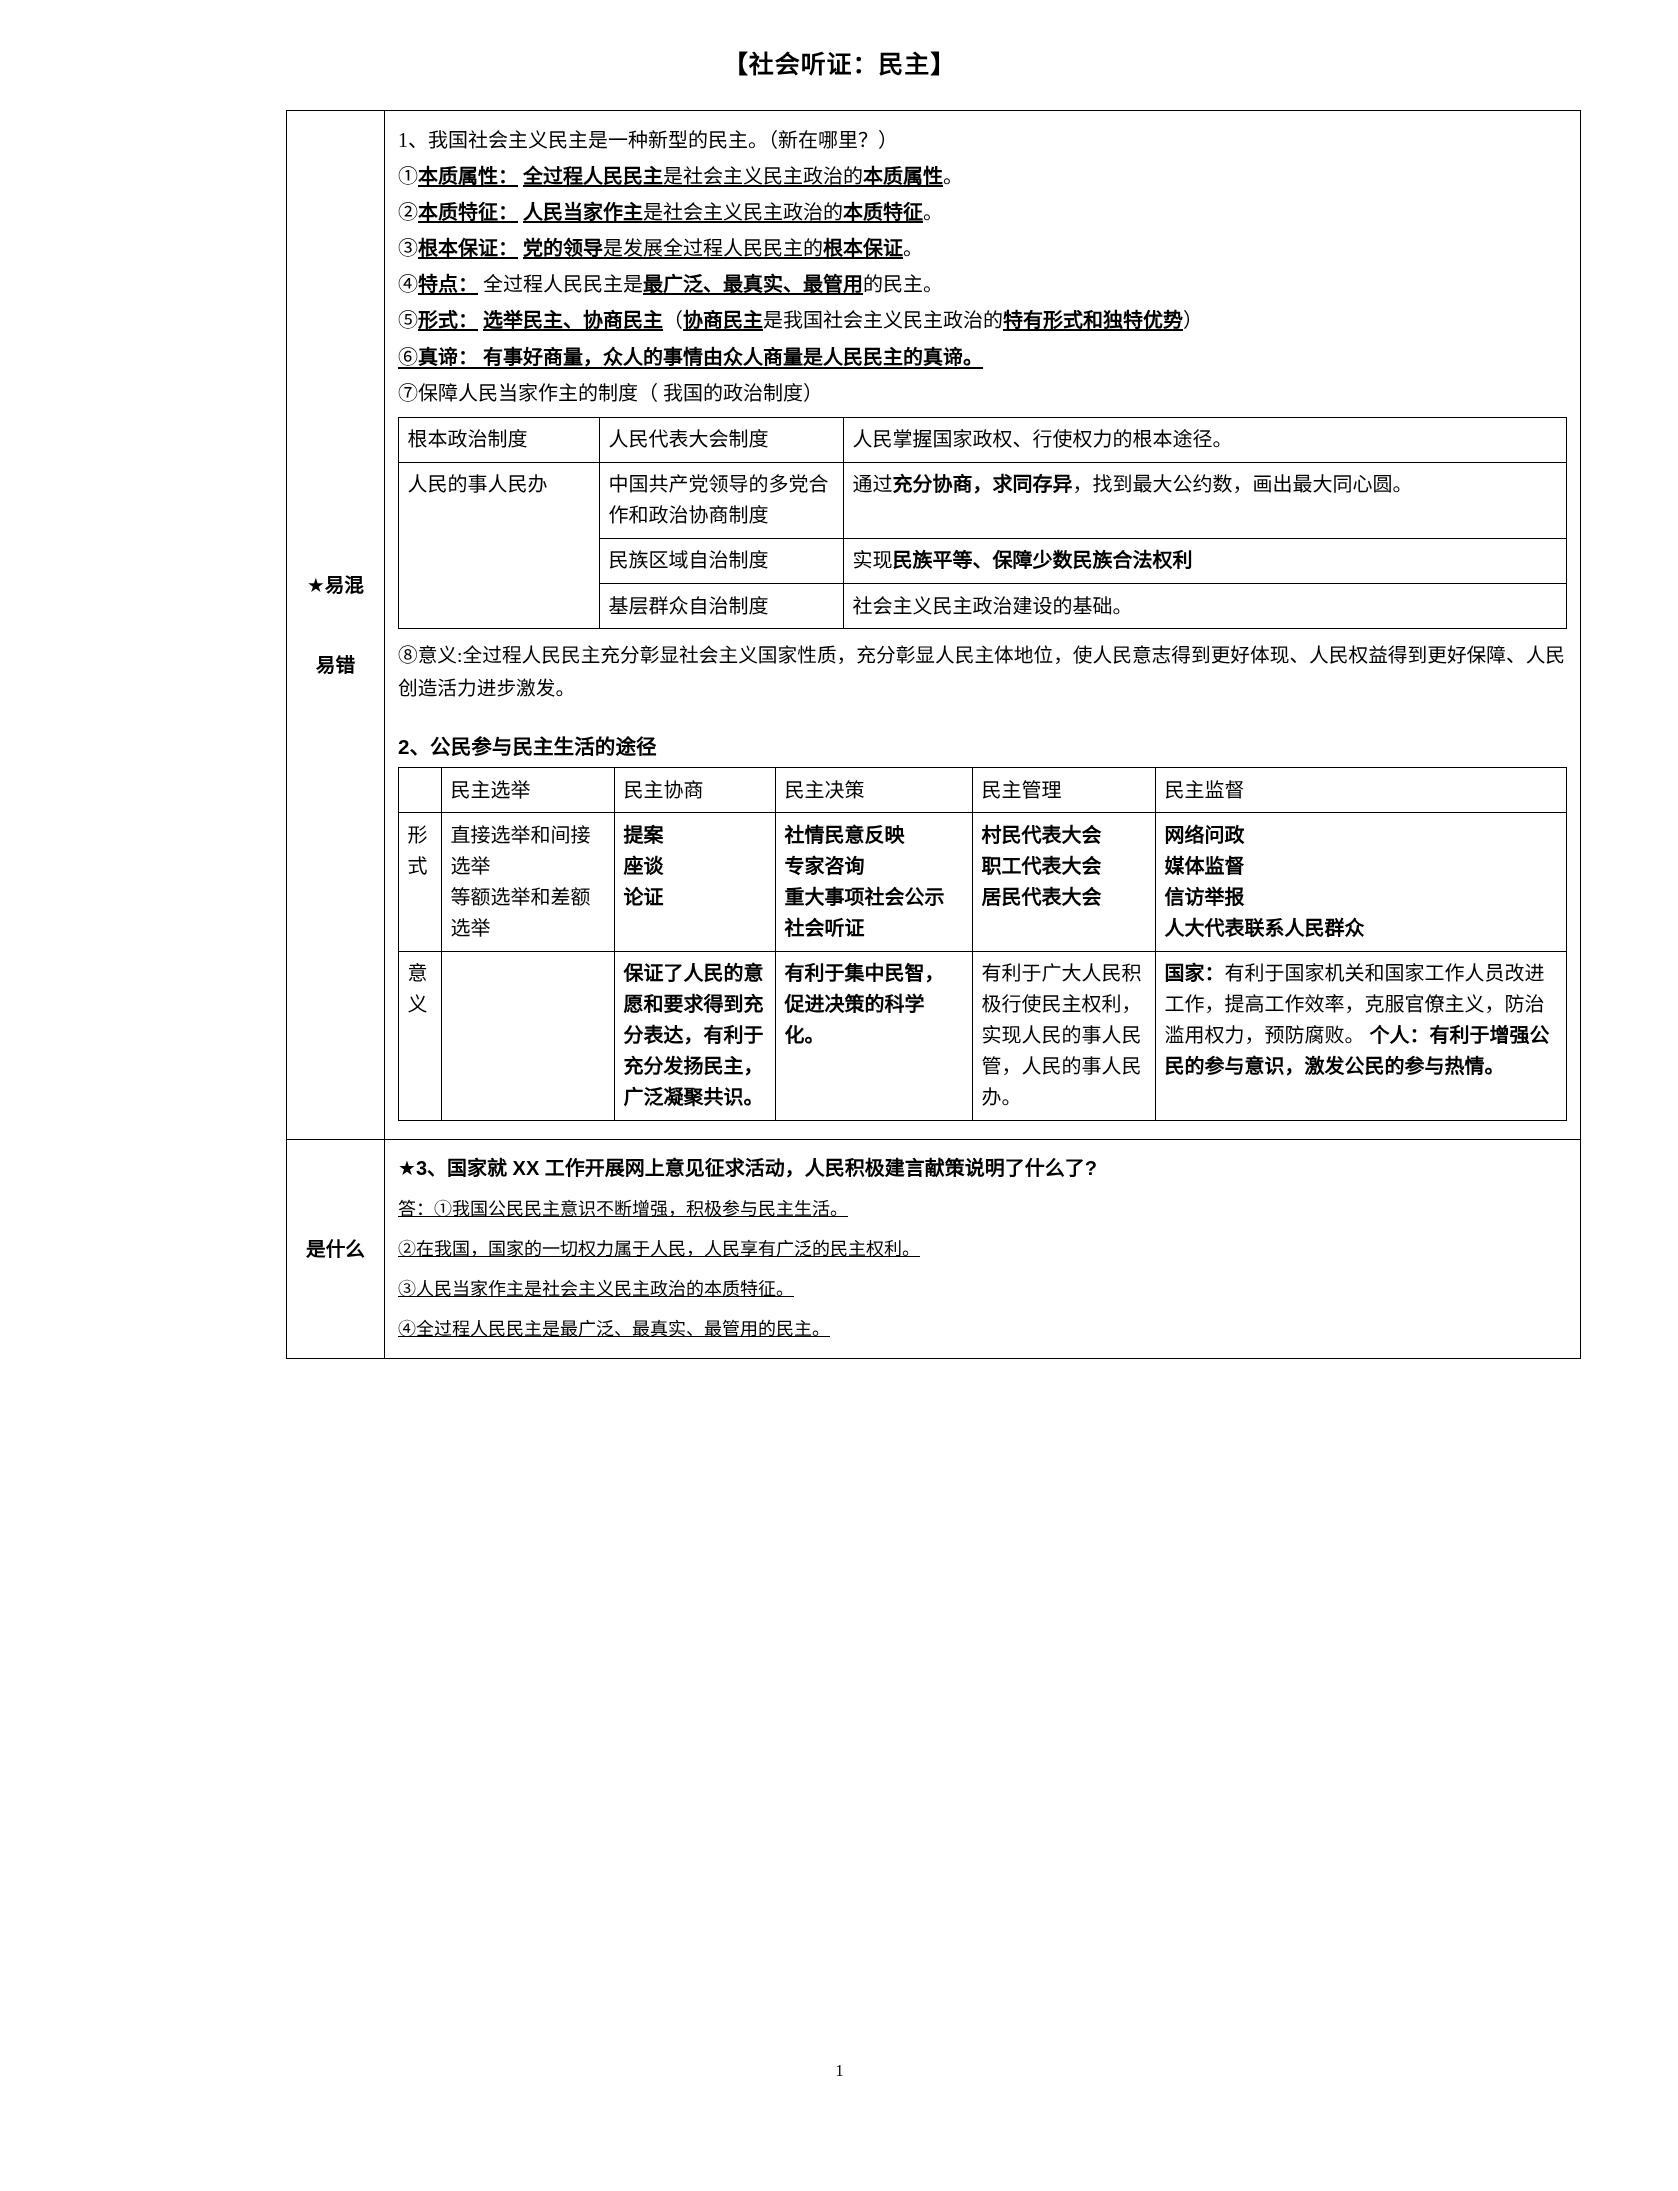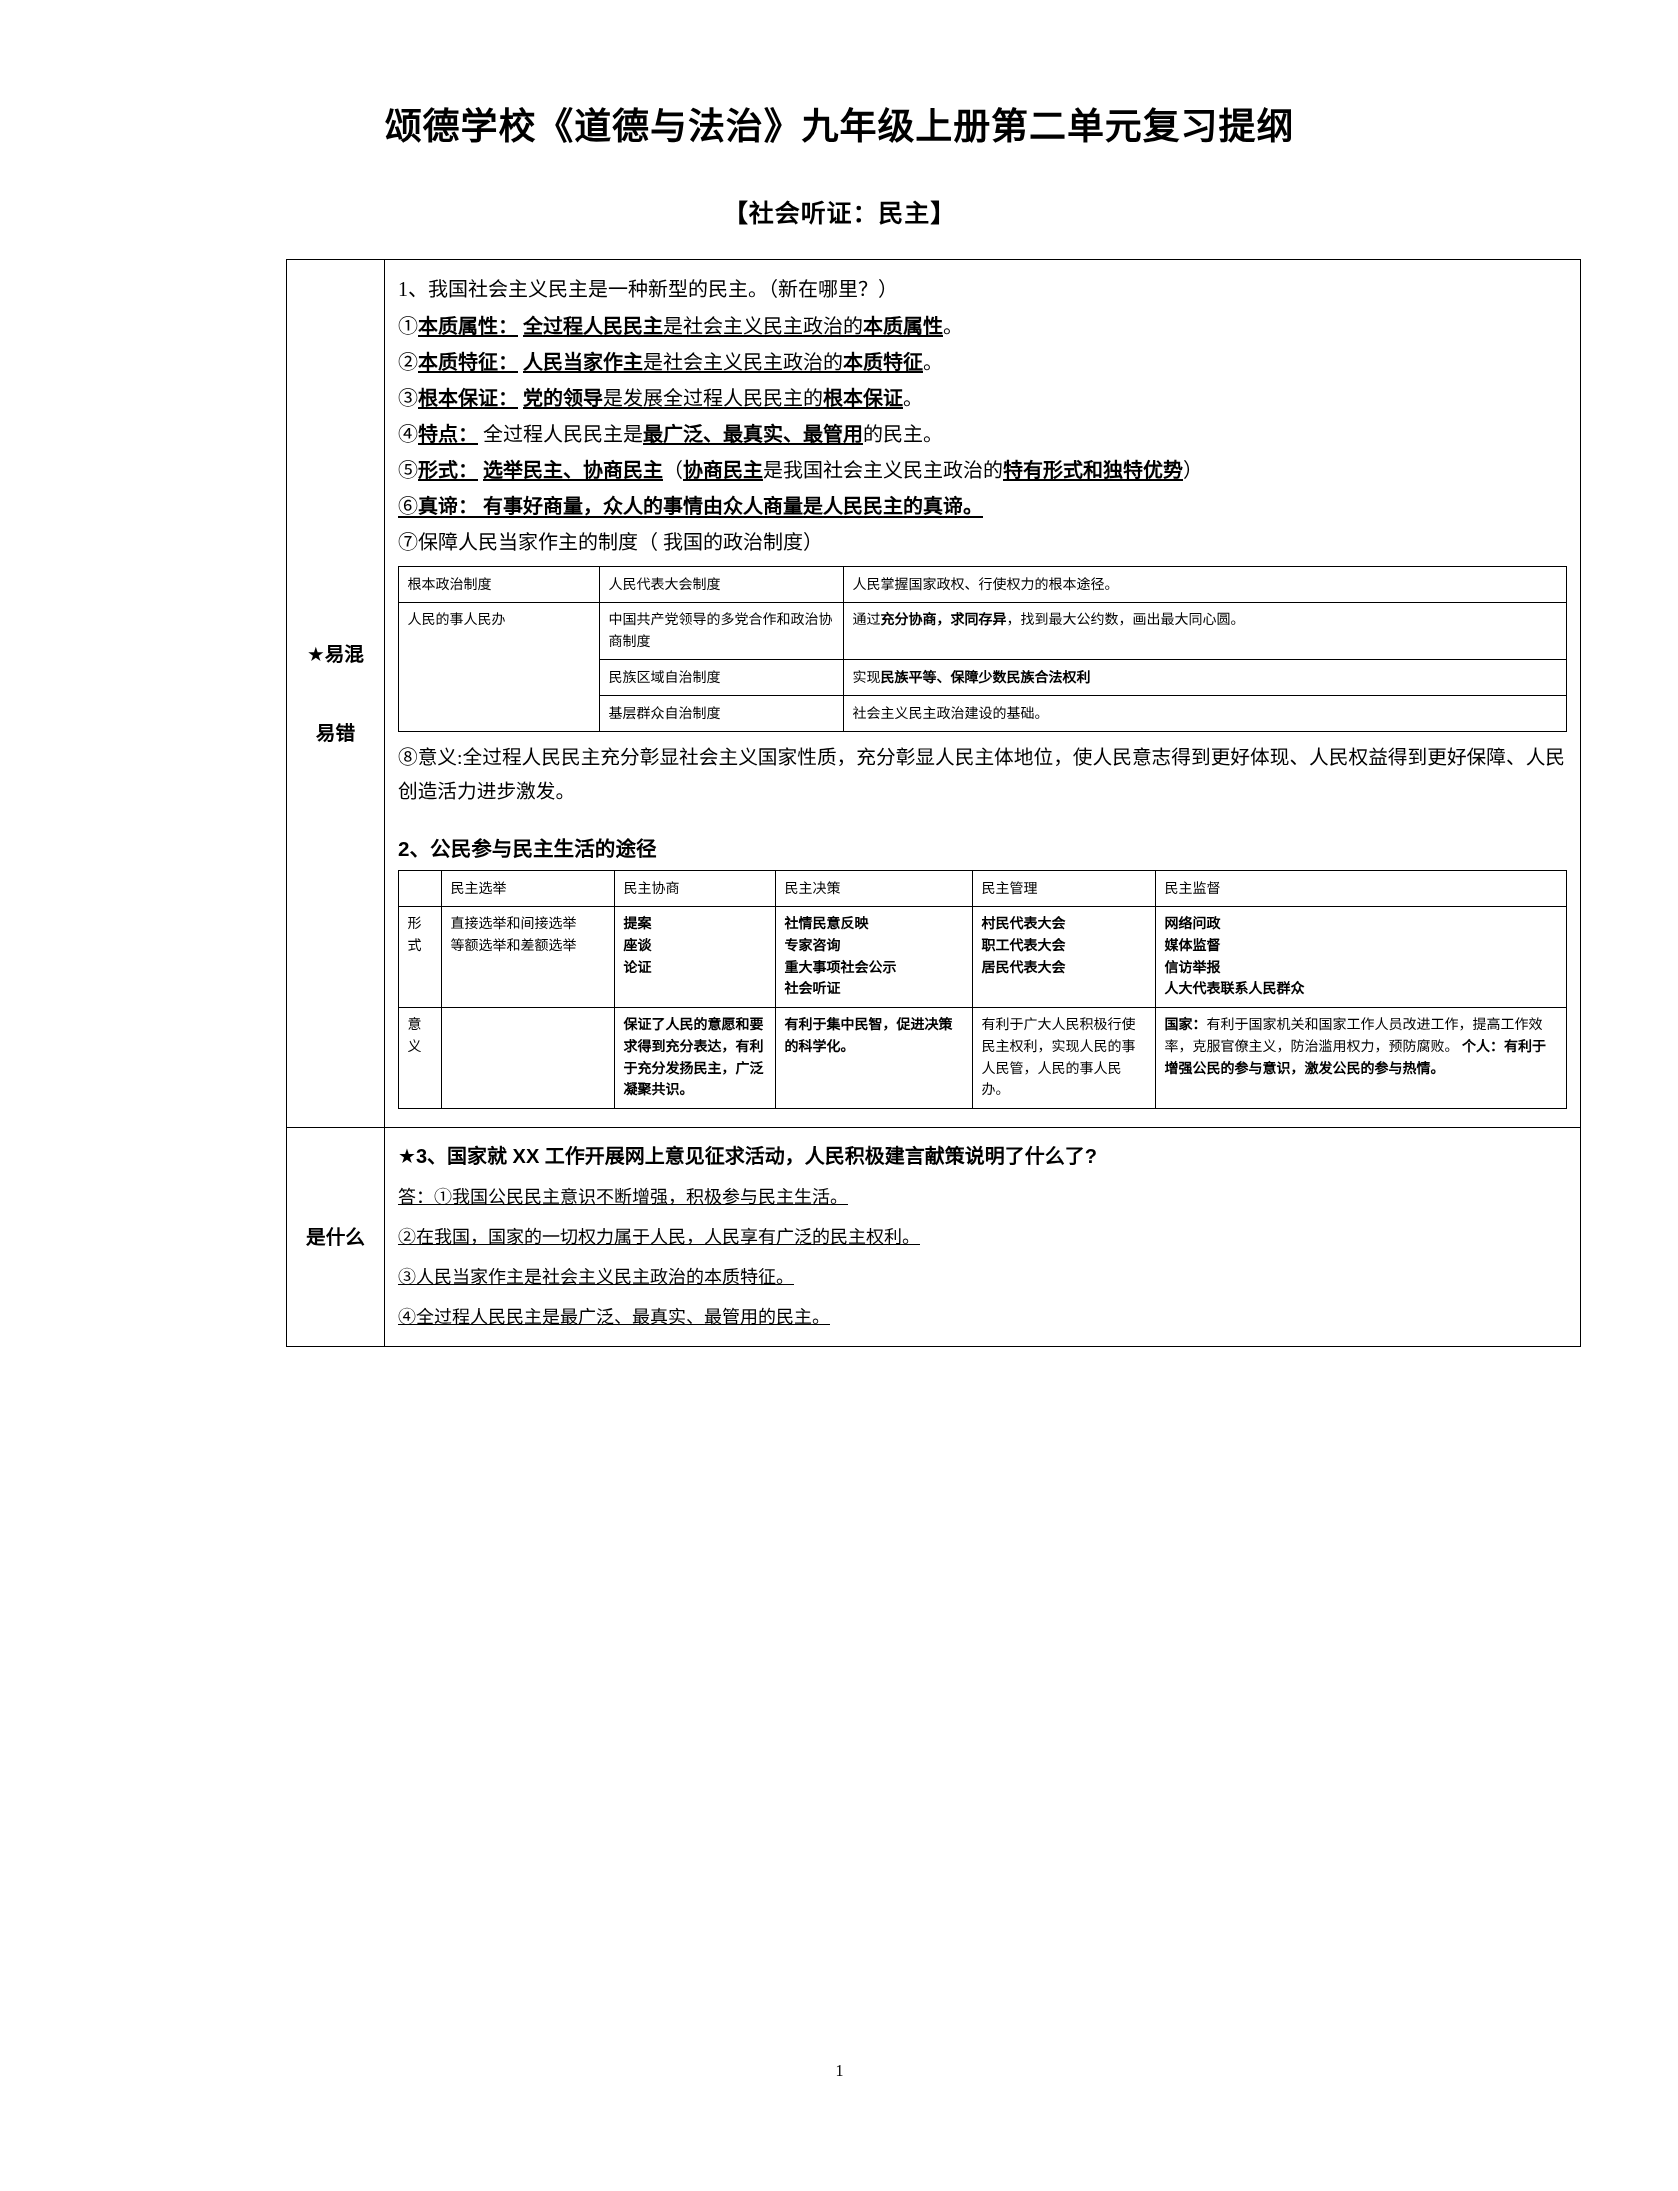--- a/index.html
+++ b/index.html
@@ -120,21 +120,21 @@
   table.grid {
     border-collapse: collapse;
     width: 100%;
     margin: 7.5px 0 3.7px 0;
     table-layout: fixed;
   }
   table.grid td, table.grid th {
     border: 1.9px solid #000;
     padding: 6.6px 8.4px;
     vertical-align: top;
-    font-size: 14px;
+    font-size: 20px;
     line-height: 1.55;
     font-family: "Liberation Serif", "DejaVu Serif", serif;
     font-weight: normal;
     text-align: left;
   }
   td.hdr, th.hdr {
     font-family: "Liberation Sans", "DejaVu Sans", sans-serif;
     font-weight: bold;
   }
   td.ctr { text-align: center; }
@@ -187,21 +187,20 @@
     text-align: center;
     font-size: 16px;
     font-family: "Liberation Serif", "DejaVu Serif", serif;
   }
 </style>
 </head>
 <body>
 
 <div class="page">
 
-  <div class="doc-title">颂德学校《道德与法治》九年级上册第二单元复习提纲</div>
   <div class="doc-subtitle">【社会听证：民主】</div>
 
   <div class="outline-wrap">
 
     <div class="band">
       <div class="band-label">
         <span>★易混</span>
         <span>易错</span>
       </div>
       <div class="band-body">

